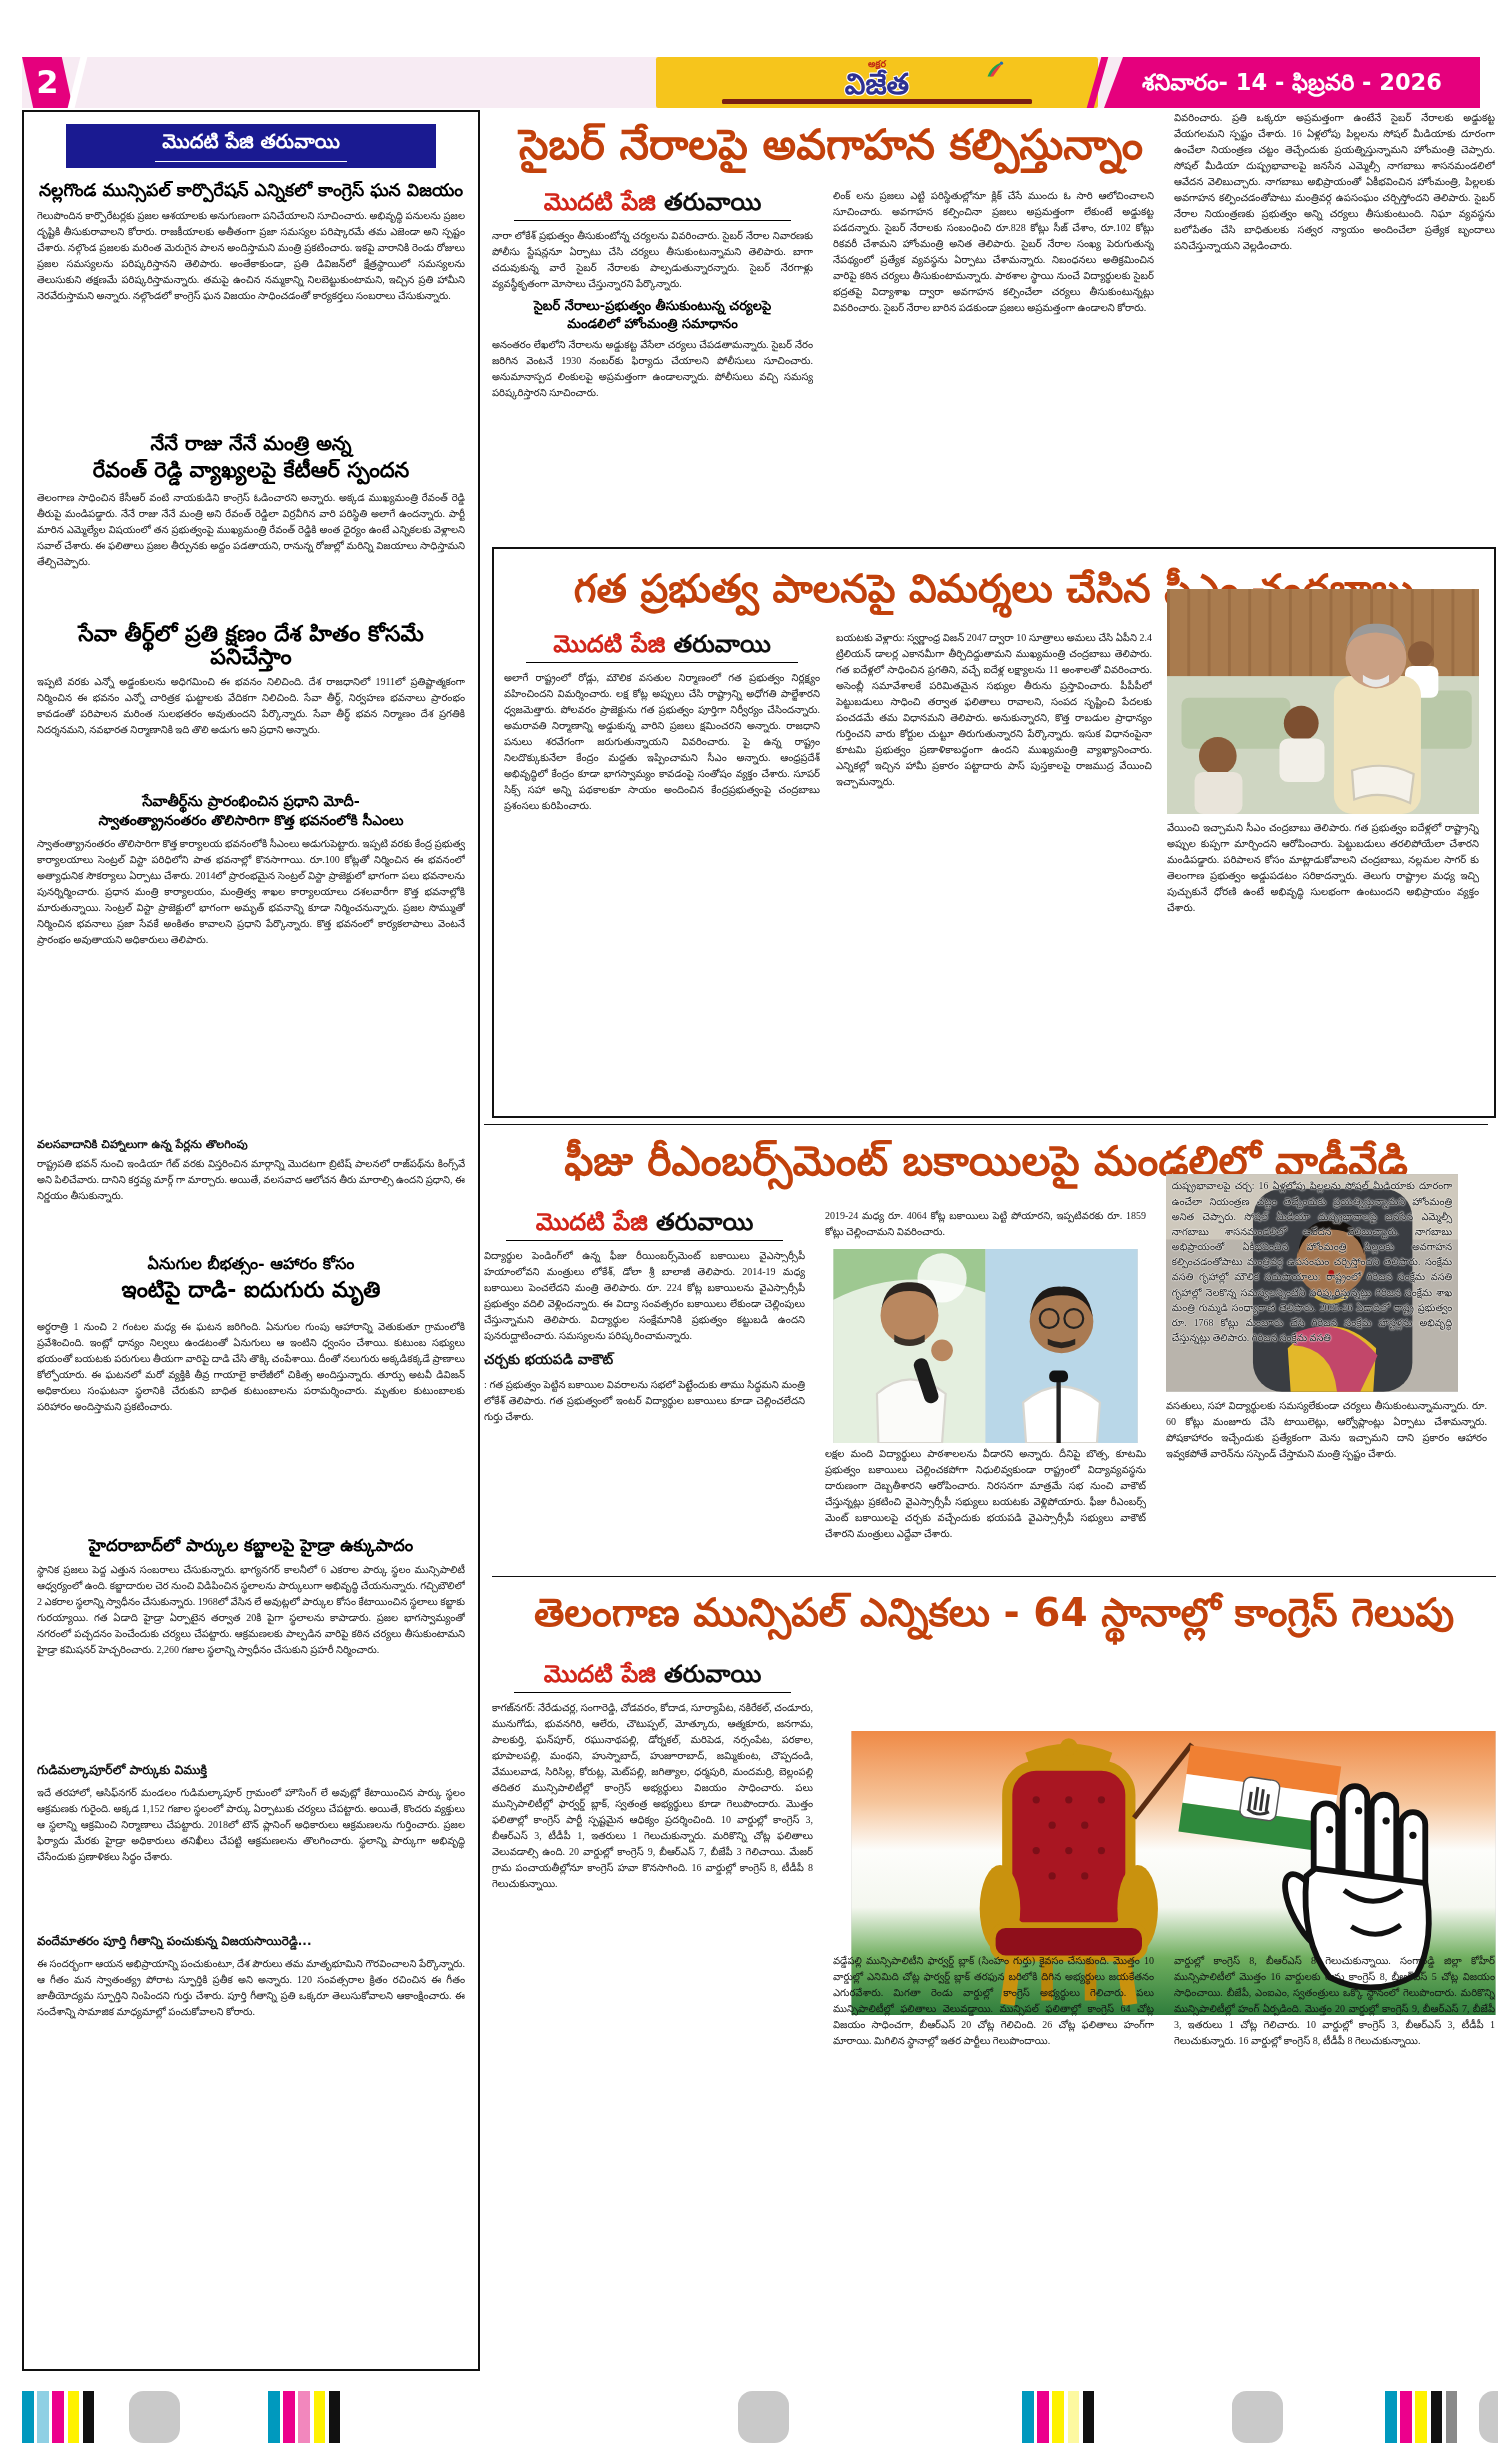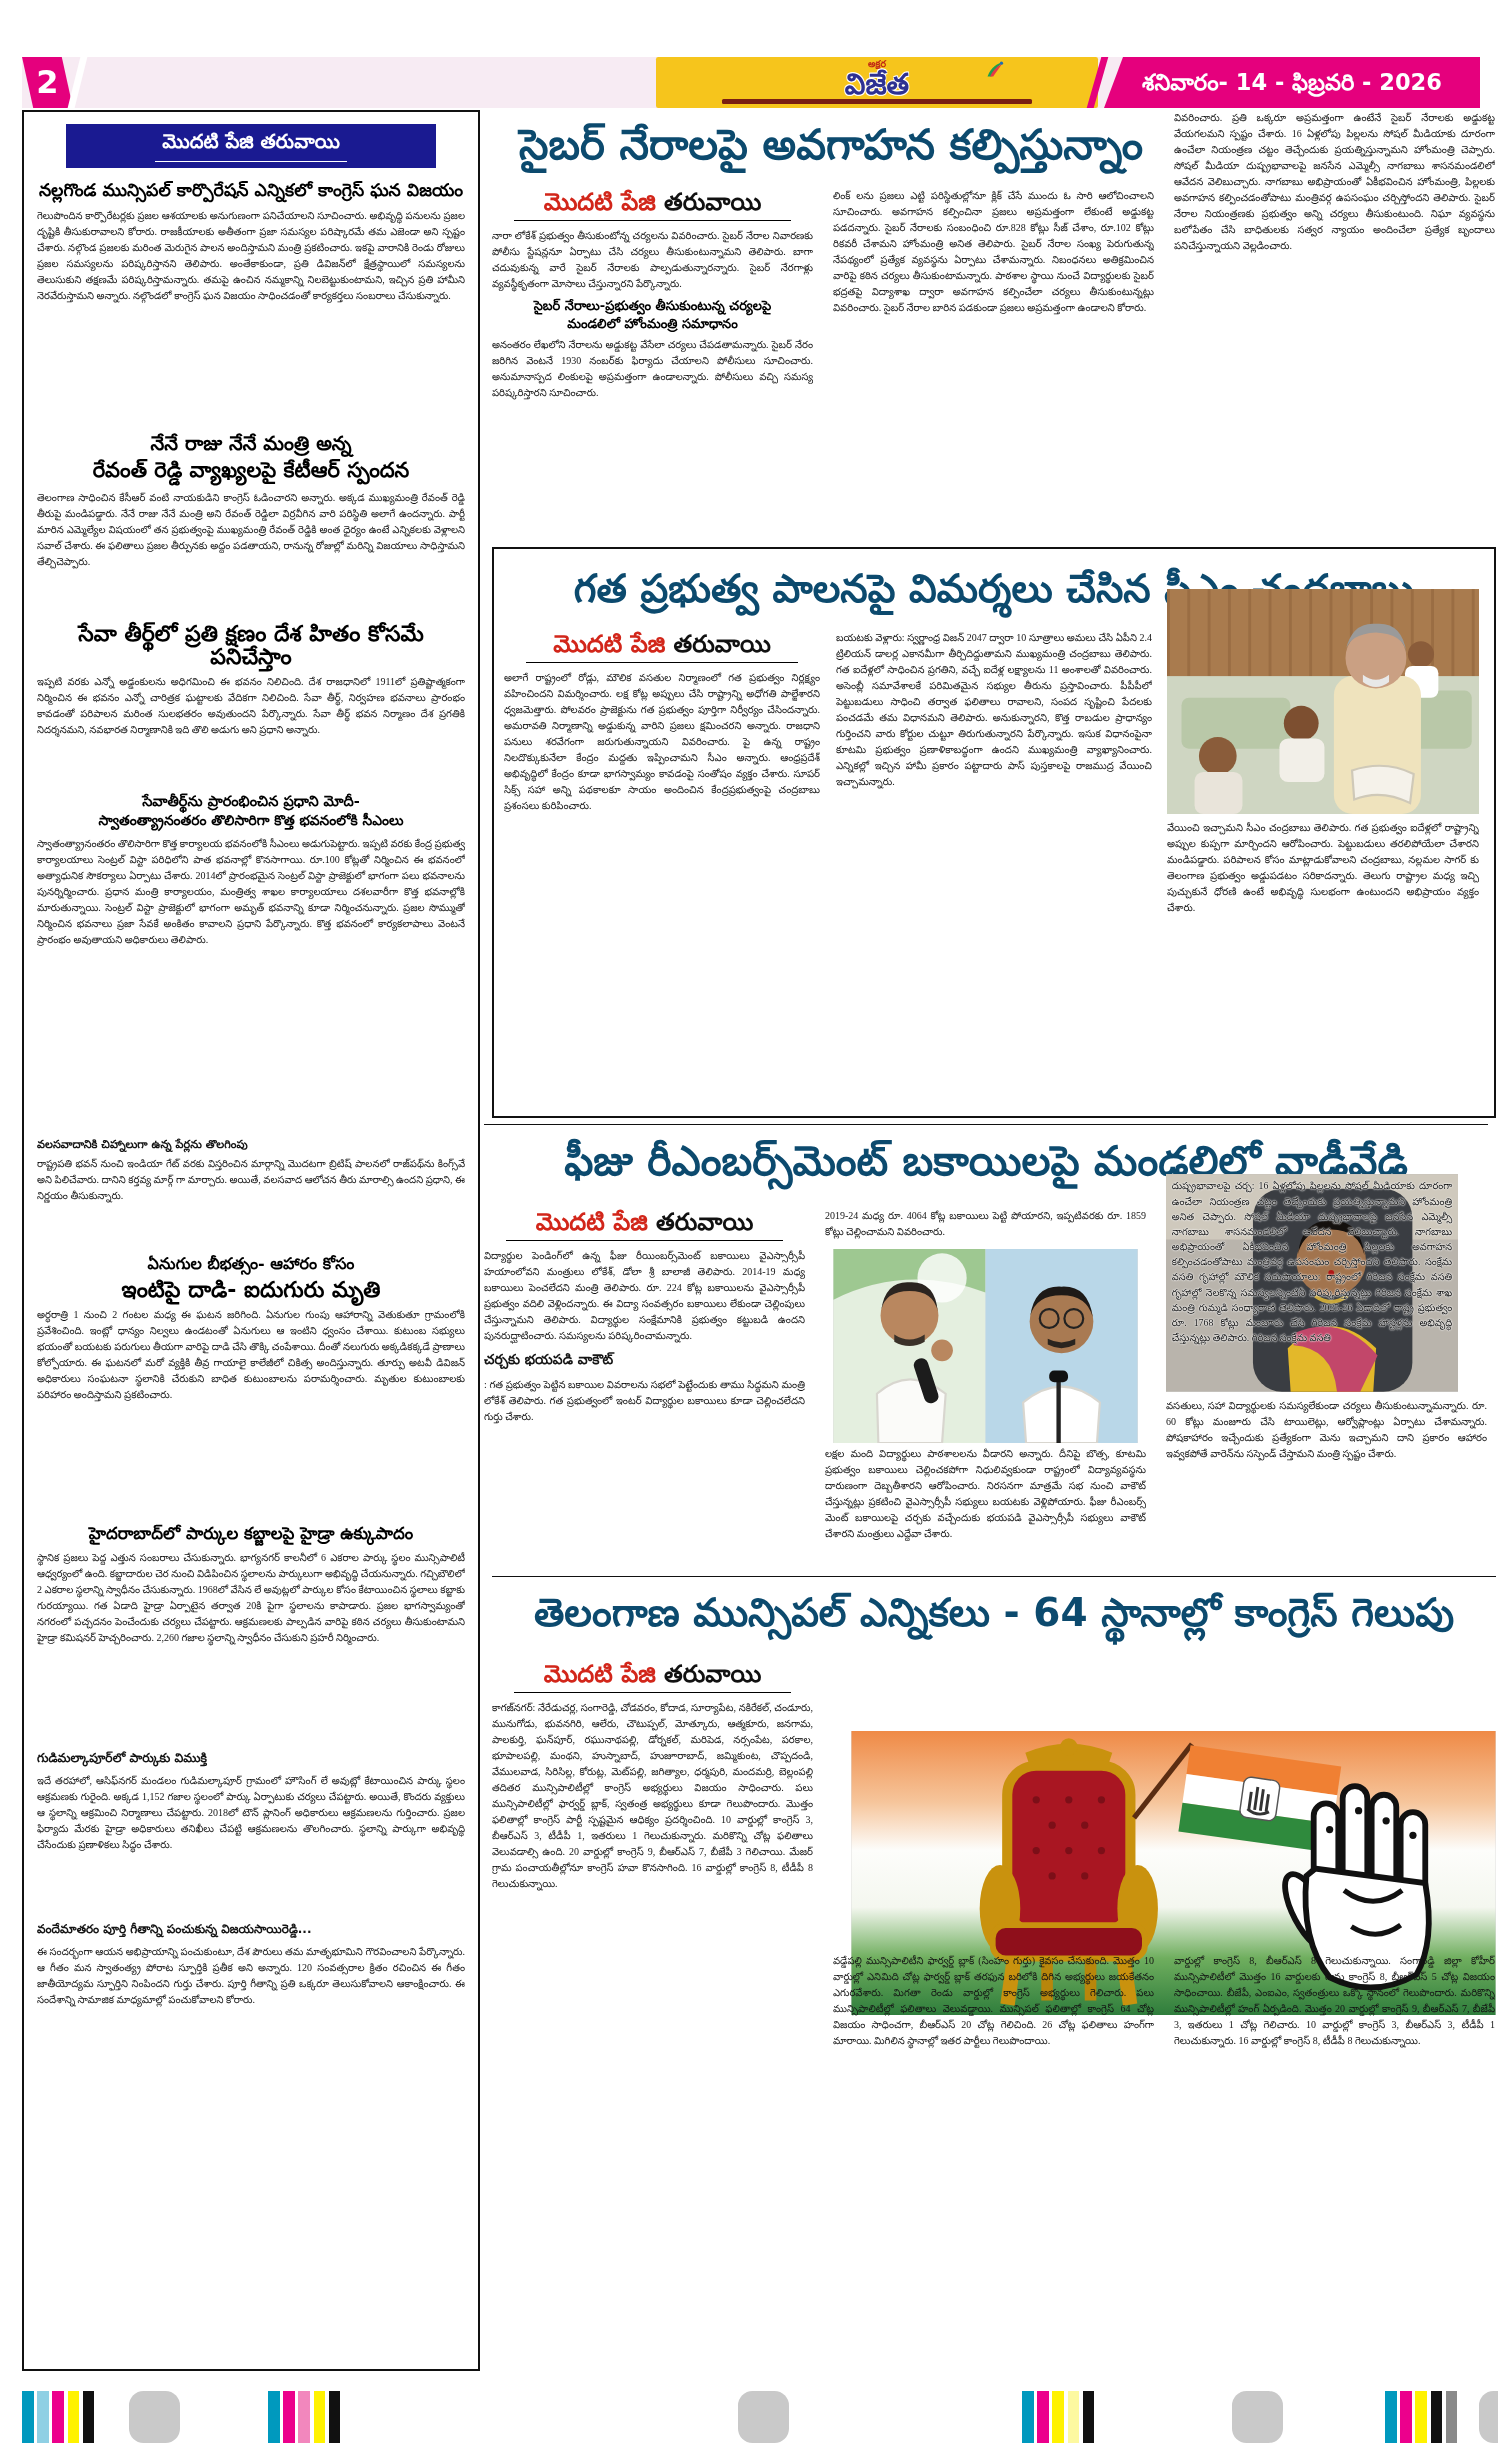--- a/index.html
+++ b/index.html
@@ -22,21 +22,21 @@
              text-shadow:0.7px 0.7px 0 #fff,-0.7px -0.7px 0 #fff,0.7px -0.7px 0 #fff,-0.7px 0.7px 0 #fff;}
   .logo-strip{margin:0.7px auto 0;width:70%;height:4.4px;background:#7a1f12;border-radius:1.5px;}
   .peacock{position:absolute;right:94px;top:2.9px;width:19px;height:19px;}
   .date-seg{left:1082px;top:0;width:376px;height:51px;background:#e5007d;
             clip-path:polygon(19px 0,100% 0,100% 100%,0 100%);
             color:#fff;font-family:"DejaVu Sans",sans-serif;font-weight:bold;
             font-size:22.5px;text-align:center;line-height:51px;}
   .date-slash{left:1072px;top:0;width:6.5px;height:51px;background:#e5007d;transform:skewX(-16deg);}
   
   .body-text{font-size:10px;line-height:1.6;text-align:justify;overflow:hidden;}
-  .headline{font-family:"DejaVu Sans",sans-serif;font-weight:bold;color:#0c4a6e;
+  .headline{font-family:"DejaVu Sans",sans-serif;font-weight:bold;color:#c2410c;
             text-align:center;overflow:hidden;}
   .red-head{text-align:center;font-family:"DejaVu Sans",sans-serif;font-weight:bold;
             font-size:24px;line-height:29px;white-space:nowrap;overflow:hidden;}
   .red-head .r{color:#d2261a;}
   .red-head .k{color:#111;}
   .red-rule{height:0;border-bottom:1.8px solid #000;width:86%;margin:2.9px auto 7.3px;}
   .sub-bold{font-family:"DejaVu Sans",sans-serif;font-weight:bold;text-align:center;color:#000;}
   
   .leftcol{left:22px;top:110px;width:458px;height:2261px;border:2.2px solid #111;
            box-sizing:border-box;padding:10px 13px;overflow:hidden;}
@@ -91,21 +91,21 @@
   <div class="body-text" style="height:109px;">ఇప్పటి వరకు ఎన్నో అడ్డంకులను అధిగమించి ఈ భవనం నిలిచింది. దేశ రాజధానిలో 1911లో ప్రతిష్టాత్మకంగా నిర్మించిన ఈ భవనం ఎన్నో చారిత్రక ఘట్టాలకు వేదికగా నిలిచింది. సేవా తీర్థ్, నిర్వహణ భవనాలు ప్రారంభం కావడంతో పరిపాలన మరింత సులభతరం అవుతుందని పేర్కొన్నారు. సేవా తీర్థ్ భవన నిర్మాణం దేశ ప్రగతికి నిదర్శనమని, నవభారత నిర్మాణానికి ఇది తొలి అడుగు అని ప్రధాని అన్నారు.</div>
 
   <div class="sub-bold" style="font-size:14.5px;line-height:19px;margin:8.7px 0 0;">సేవాతీర్థ్‌ను ప్రారంభించిన ప్రధాని మోదీ-</div>
   <div class="sub-bold" style="font-size:13.8px;line-height:18px;margin-bottom:7.3px;">స్వాతంత్య్రానంతరం తొలిసారిగా కొత్త భవనంలోకి సీఎంలు</div>
   <div class="body-text" style="height:296px;">స్వాతంత్య్రానంతరం తొలిసారిగా కొత్త కార్యాలయ భవనంలోకి సీఎంలు అడుగుపెట్టారు. ఇప్పటి వరకు కేంద్ర ప్రభుత్వ కార్యాలయాలు సెంట్రల్ విస్టా పరిధిలోని పాత భవనాల్లో కొనసాగాయి. రూ.100 కోట్లతో నిర్మించిన ఈ భవనంలో అత్యాధునిక సౌకర్యాలు ఏర్పాటు చేశారు. 2014లో ప్రారంభమైన సెంట్రల్ విస్టా ప్రాజెక్టులో భాగంగా పలు భవనాలను పునర్నిర్మించారు. ప్రధాన మంత్రి కార్యాలయం, మంత్రిత్వ శాఖల కార్యాలయాలు దశలవారీగా కొత్త భవనాల్లోకి మారుతున్నాయి. సెంట్రల్ విస్టా ప్రాజెక్టులో భాగంగా అమృత్ భవనాన్ని కూడా నిర్మించనున్నారు. ప్రజల సొమ్ముతో నిర్మించిన భవనాలు ప్రజా సేవకే అంకితం కావాలని ప్రధాని పేర్కొన్నారు. కొత్త భవనంలో కార్యకలాపాలు వెంటనే ప్రారంభం అవుతాయని అధికారులు తెలిపారు.</div>
 
   <div style="font-weight:bold;font-size:11.2px;margin:5.8px 0 2.9px;font-family:'DejaVu Sans',sans-serif;">వలసవాదానికి చిహ్నాలుగా ఉన్న పేర్లను తొలగింపు</div>
   <div class="body-text" style="height:87px;">రాష్ట్రపతి భవన్ నుంచి ఇండియా గేట్ వరకు విస్తరించిన మార్గాన్ని మొదటగా బ్రిటిష్ పాలనలో రాజ్‌పథ్‌ను కింగ్స్‌వే అని పిలిచేవారు. దానిని కర్తవ్య మార్గ్ గా మార్చారు. అయితే, వలసవాద ఆలోచన తీరు మారాల్సి ఉందని ప్రధాని, ఈ నిర్ణయం తీసుకున్నారు.</div>
 
   <div class="sub-bold" style="font-size:16px;line-height:22px;margin:10px 0 0;">ఏనుగుల బీభత్సం- ఆహారం కోసం</div>
-  <div class="sub-bold" style="font-size:22px;line-height:29px;margin-bottom:3px;">ఇంటిపై దాడి- ఐదుగురు మృతి</div>
+  <div class="sub-bold" style="font-size:22px;line-height:29px;margin-bottom:15px;">ఇంటిపై దాడి- ఐదుగురు మృతి</div>
   <div class="body-text" style="height:207px;">అర్ధరాత్రి 1 నుంచి 2 గంటల మధ్య ఈ ఘటన జరిగింది. ఏనుగుల గుంపు ఆహారాన్ని వెతుకుతూ గ్రామంలోకి ప్రవేశించింది. ఇంట్లో ధాన్యం నిల్వలు ఉండటంతో ఏనుగులు ఆ ఇంటిని ధ్వంసం చేశాయి. కుటుంబ సభ్యులు భయంతో బయటకు పరుగులు తీయగా వారిపై దాడి చేసి తొక్కి చంపేశాయి. దీంతో నలుగురు అక్కడికక్కడే ప్రాణాలు కోల్పోయారు. ఈ ఘటనలో మరో వ్యక్తికి తీవ్ర గాయాలై కాలేజీలో చికిత్స అందిస్తున్నారు. తూర్పు అటవీ డివిజన్ అధికారులు సంఘటనా స్థలానికి చేరుకుని బాధిత కుటుంబాలను పరామర్శించారు. మృతుల కుటుంబాలకు పరిహారం అందిస్తామని ప్రకటించారు.</div>
 
   <div class="sub-bold" style="font-size:16.7px;line-height:22px;margin:8.7px 0 5.8px;">హైదరాబాద్‌లో పార్కుల కబ్జాలపై హైడ్రా ఉక్కుపాదం</div>
   <div class="body-text" style="height:194px;">స్థానిక ప్రజలు పెద్ద ఎత్తున సంబరాలు చేసుకున్నారు. భాగ్యనగర్ కాలనీలో 6 ఎకరాల పార్కు స్థలం మున్సిపాలిటీ ఆధ్వర్యంలో ఉంది. కబ్జాదారుల చెర నుంచి విడిపించిన స్థలాలను పార్కులుగా అభివృద్ధి చేయనున్నారు. గచ్చిబౌలిలో 2 ఎకరాల స్థలాన్ని స్వాధీనం చేసుకున్నారు. 1968లో వేసిన లే అవుట్లలో పార్కుల కోసం కేటాయించిన స్థలాలు కబ్జాకు గురయ్యాయి. గత ఏడాది హైడ్రా ఏర్పాటైన తర్వాత 20కి పైగా స్థలాలను కాపాడారు. ప్రజల భాగస్వామ్యంతో నగరంలో పచ్చదనం పెంచేందుకు చర్యలు చేపట్టారు. ఆక్రమణలకు పాల్పడిన వారిపై కఠిన చర్యలు తీసుకుంటామని హైడ్రా కమిషనర్ హెచ్చరించారు. 2,260 గజాల స్థలాన్ని స్వాధీనం చేసుకుని ప్రహరీ నిర్మించారు.</div>
 
   <div style="font-weight:bold;font-size:12.3px;margin:7.3px 0 4.4px;font-family:'DejaVu Sans',sans-serif;">గుడిమల్కాపూర్‌లో పార్కుకు విముక్తి</div>
   <div class="body-text" style="height:142px;">ఇదే తరహాలో, ఆసిఫ్‌నగర్ మండలం గుడిమల్కాపూర్ గ్రామంలో హౌసింగ్ లే అవుట్లో కేటాయించిన పార్కు స్థలం ఆక్రమణకు గురైంది. అక్కడ 1,152 గజాల స్థలంలో పార్కు ఏర్పాటుకు చర్యలు చేపట్టారు. అయితే, కొందరు వ్యక్తులు ఆ స్థలాన్ని ఆక్రమించి నిర్మాణాలు చేపట్టారు. 2018లో టౌన్ ప్లానింగ్ అధికారులు ఆక్రమణలను గుర్తించారు. ప్రజల ఫిర్యాదు మేరకు హైడ్రా అధికారులు తనిఖీలు చేపట్టి ఆక్రమణలను తొలగించారు. స్థలాన్ని పార్కుగా అభివృద్ధి చేసేందుకు ప్రణాళికలు సిద్ధం చేశారు.</div>
 
   <div style="font-weight:bold;font-size:12px;margin:7.3px 0 4.4px;font-family:'DejaVu Sans',sans-serif;">వందేమాతరం పూర్తి గీతాన్ని పంచుకున్న విజయసాయిరెడ్డి...</div>
   <div class="body-text" style="height:138px;">ఈ సందర్భంగా ఆయన అభిప్రాయాన్ని పంచుకుంటూ, దేశ పౌరులు తమ మాతృభూమిని గౌరవించాలని పేర్కొన్నారు. ఆ గీతం మన స్వాతంత్య్ర పోరాట స్ఫూర్తికి ప్రతీక అని అన్నారు. 120 సంవత్సరాల క్రితం రచించిన ఈ గీతం జాతీయోద్యమ స్ఫూర్తిని నింపిందని గుర్తు చేశారు. పూర్తి గీతాన్ని ప్రతి ఒక్కరూ తెలుసుకోవాలని ఆకాంక్షించారు. ఈ సందేశాన్ని సామాజిక మాధ్యమాల్లో పంచుకోవాలని కోరారు.</div>

